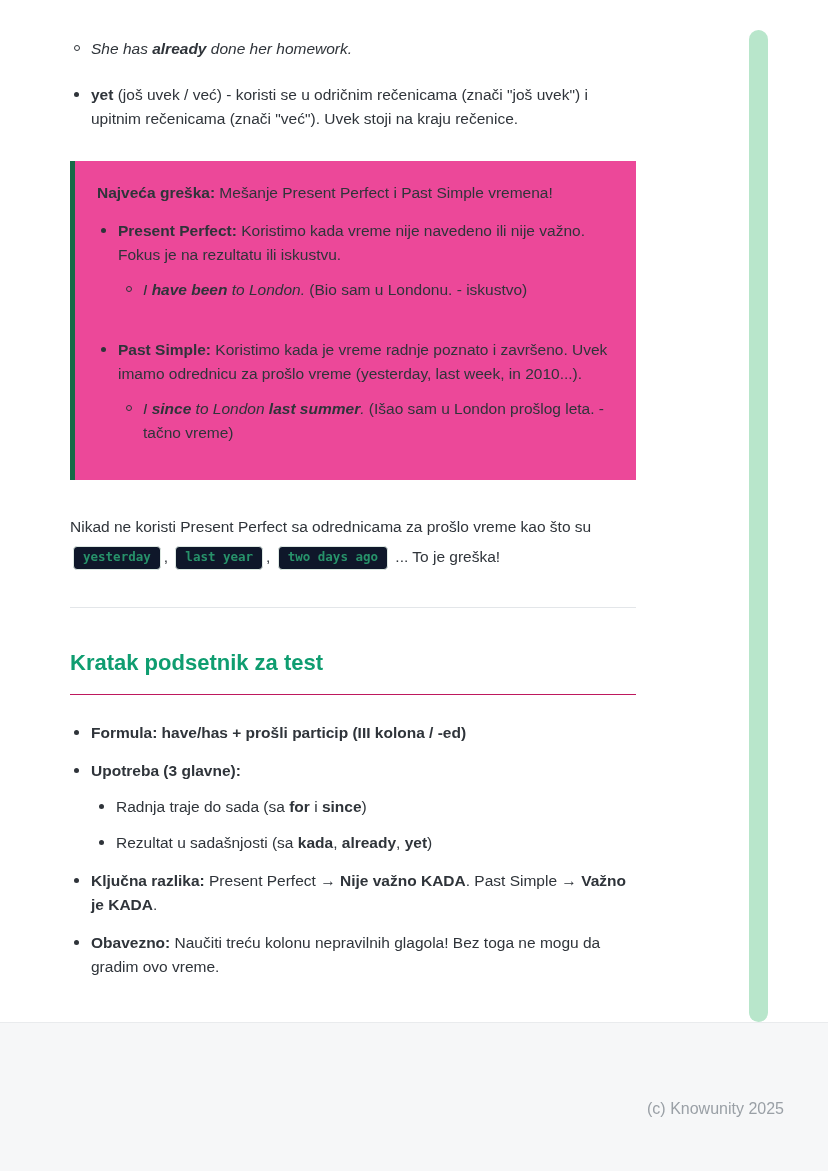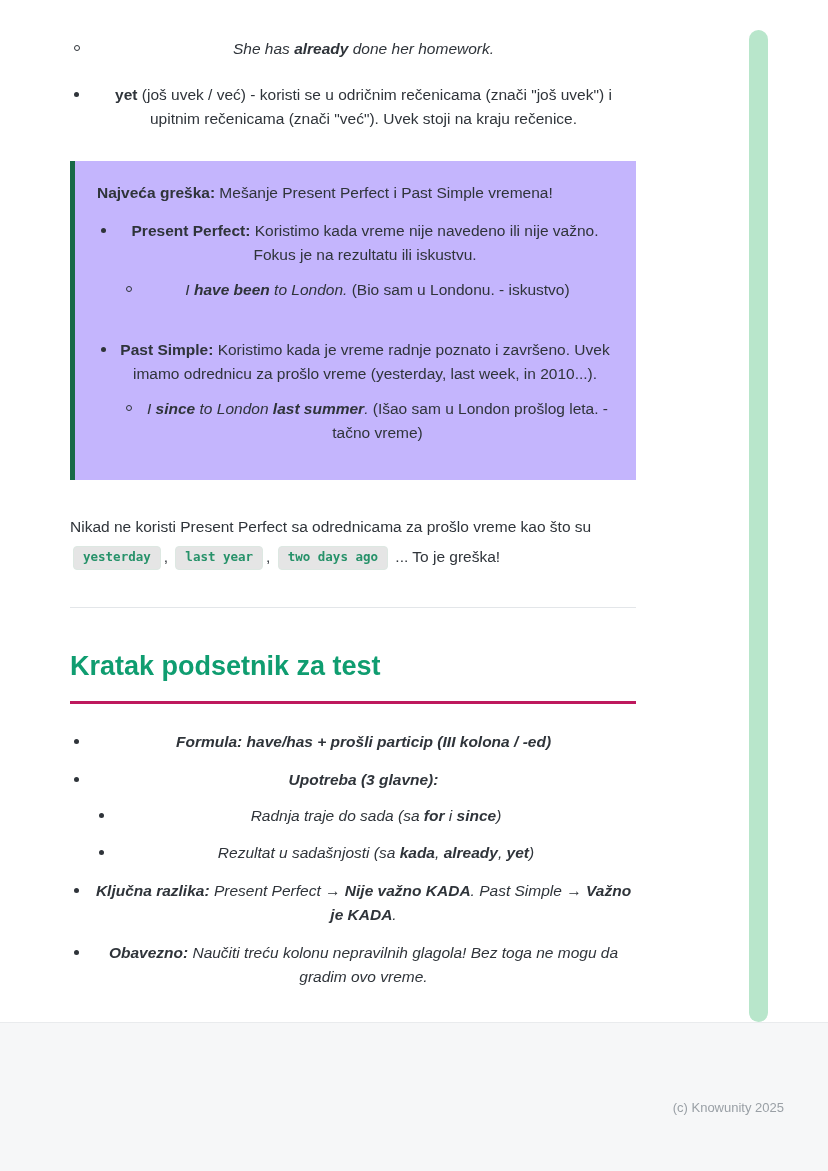--- a/index.html
+++ b/index.html
@@ -17,79 +17,79 @@
     background:#ffffff;
     border-bottom:1px solid #e9ebed;
   }
   .content {
     padding:26px 0 0 70px;
     width:566px;
     font-size:15.5px;
     line-height:1.55;
   }
   .list { list-style:none; margin:0; padding:0; }
-  .li { position:relative; padding-left:21px; margin:11px 0;text-align:center; }
+  .li { position:relative; padding-left:21px; margin:11px 0; }
   .li::before {
     content:""; position:absolute; left:4px; top:9px;
     width:5px; height:5px; border-radius:50%;
   }
   .li.disc::before { background:#2f343a; }
   .li.circle::before { background:transparent; border:1.4px solid #2f343a; width:4px; height:4px; top:8px; }
   .nested { margin-left:4px; margin-top:10px; }
   .mt-top { margin-top:4px; }
   .yet-block { margin-top:22px; }
   .b { font-weight:700; }
   .i { font-style:italic; }
   .bi { font-weight:700; font-style:italic; }
   .line { display:block; }
   .callout {
-    background:#c4b5fd;
+    background:#ec4899;
     border-left:5px solid #176a47;
     margin:30px 0 0 0;
     padding:20px 24px 24px 22px;
   }
   .callout-title { margin:0 0 14px 0; }
   .callout .li.spaced { margin-top:36px; }
   .warning { margin:32px 0 0 0; line-height:1.95; }
   .chip {
     display:inline-block;
     font-family:"DejaVu Sans Mono", monospace;
     font-size:12.5px; font-weight:700;
     color:#27926a;
-    background:#e5e5e5;
+    background:#0f172a;
     border:1px solid #dde8e2;
     border-radius:4px;
     padding:2px 9px 3px;
     margin:0 3px;
     line-height:1.35;
     vertical-align:middle;
   }
   .divider { border:none; border-top:1px solid #e3e6e9; margin:34px 0 0 0; width:566px; }
   .heading {
-    font-size:27px; font-weight:700;
+    font-size:22px; font-weight:700;
     color:#0f9d70;
     margin:38px 0 0 0;
     padding-bottom:14px;
-    border-bottom:3px solid #be185d;
+    border-bottom:1px solid #be185d;
     width:566px;
   }
   .summary { margin-top:26px; }
-  .summary > .li { margin:14px 0;font-style:italic; }
+  .summary > .li { margin:14px 0; }
   .summary .nested > .li { margin:12px 0; }
   .scrollbar {
     position:absolute;
     left:749px; top:30px;
     width:19px; height:992px;
     background:#b8e6cb;
     border-radius:10px;
   }
   .footer {
     position:absolute;
     right:44px; top:1100px;
-    font-size:13px;
+    font-size:16px;
     color:#9aa0a6;
   }
 </style>
 </head>
 <body>
 
 <div class="sheet">
   <div class="content">
 
     <ul class="list mt-top">

